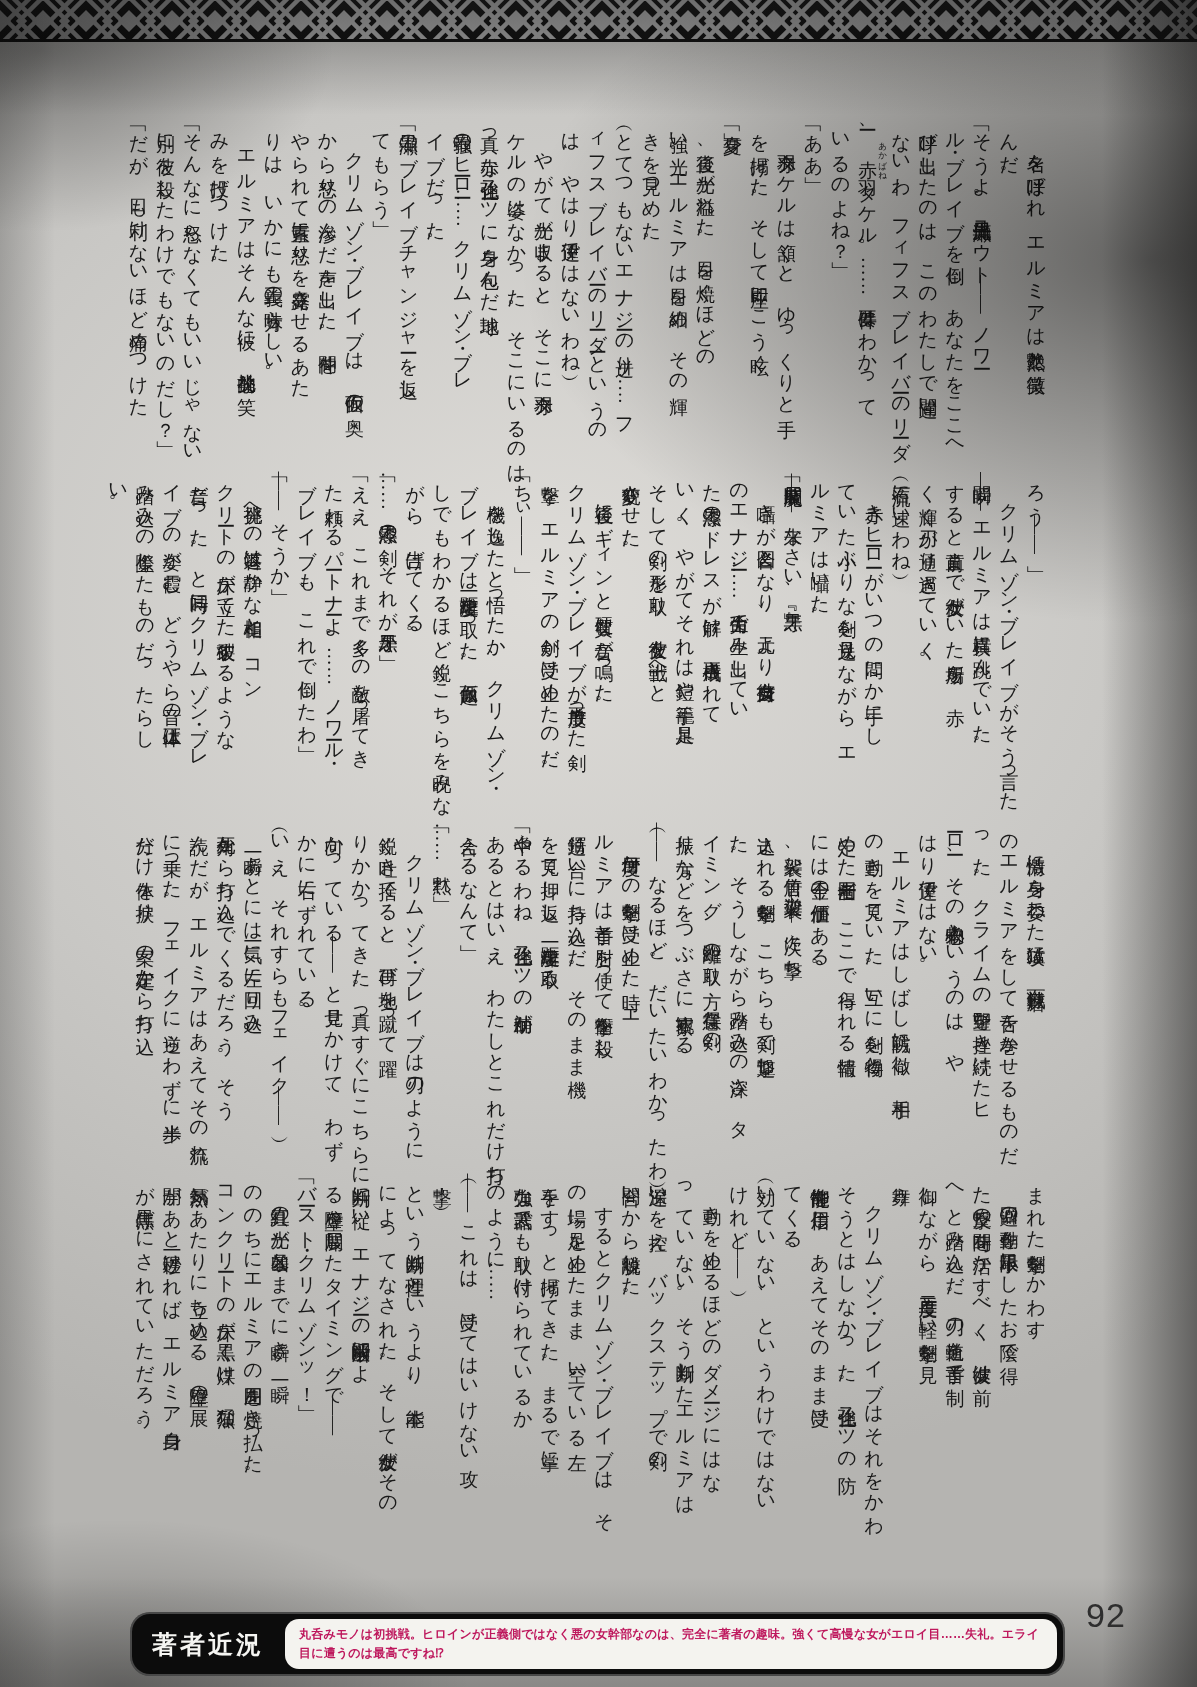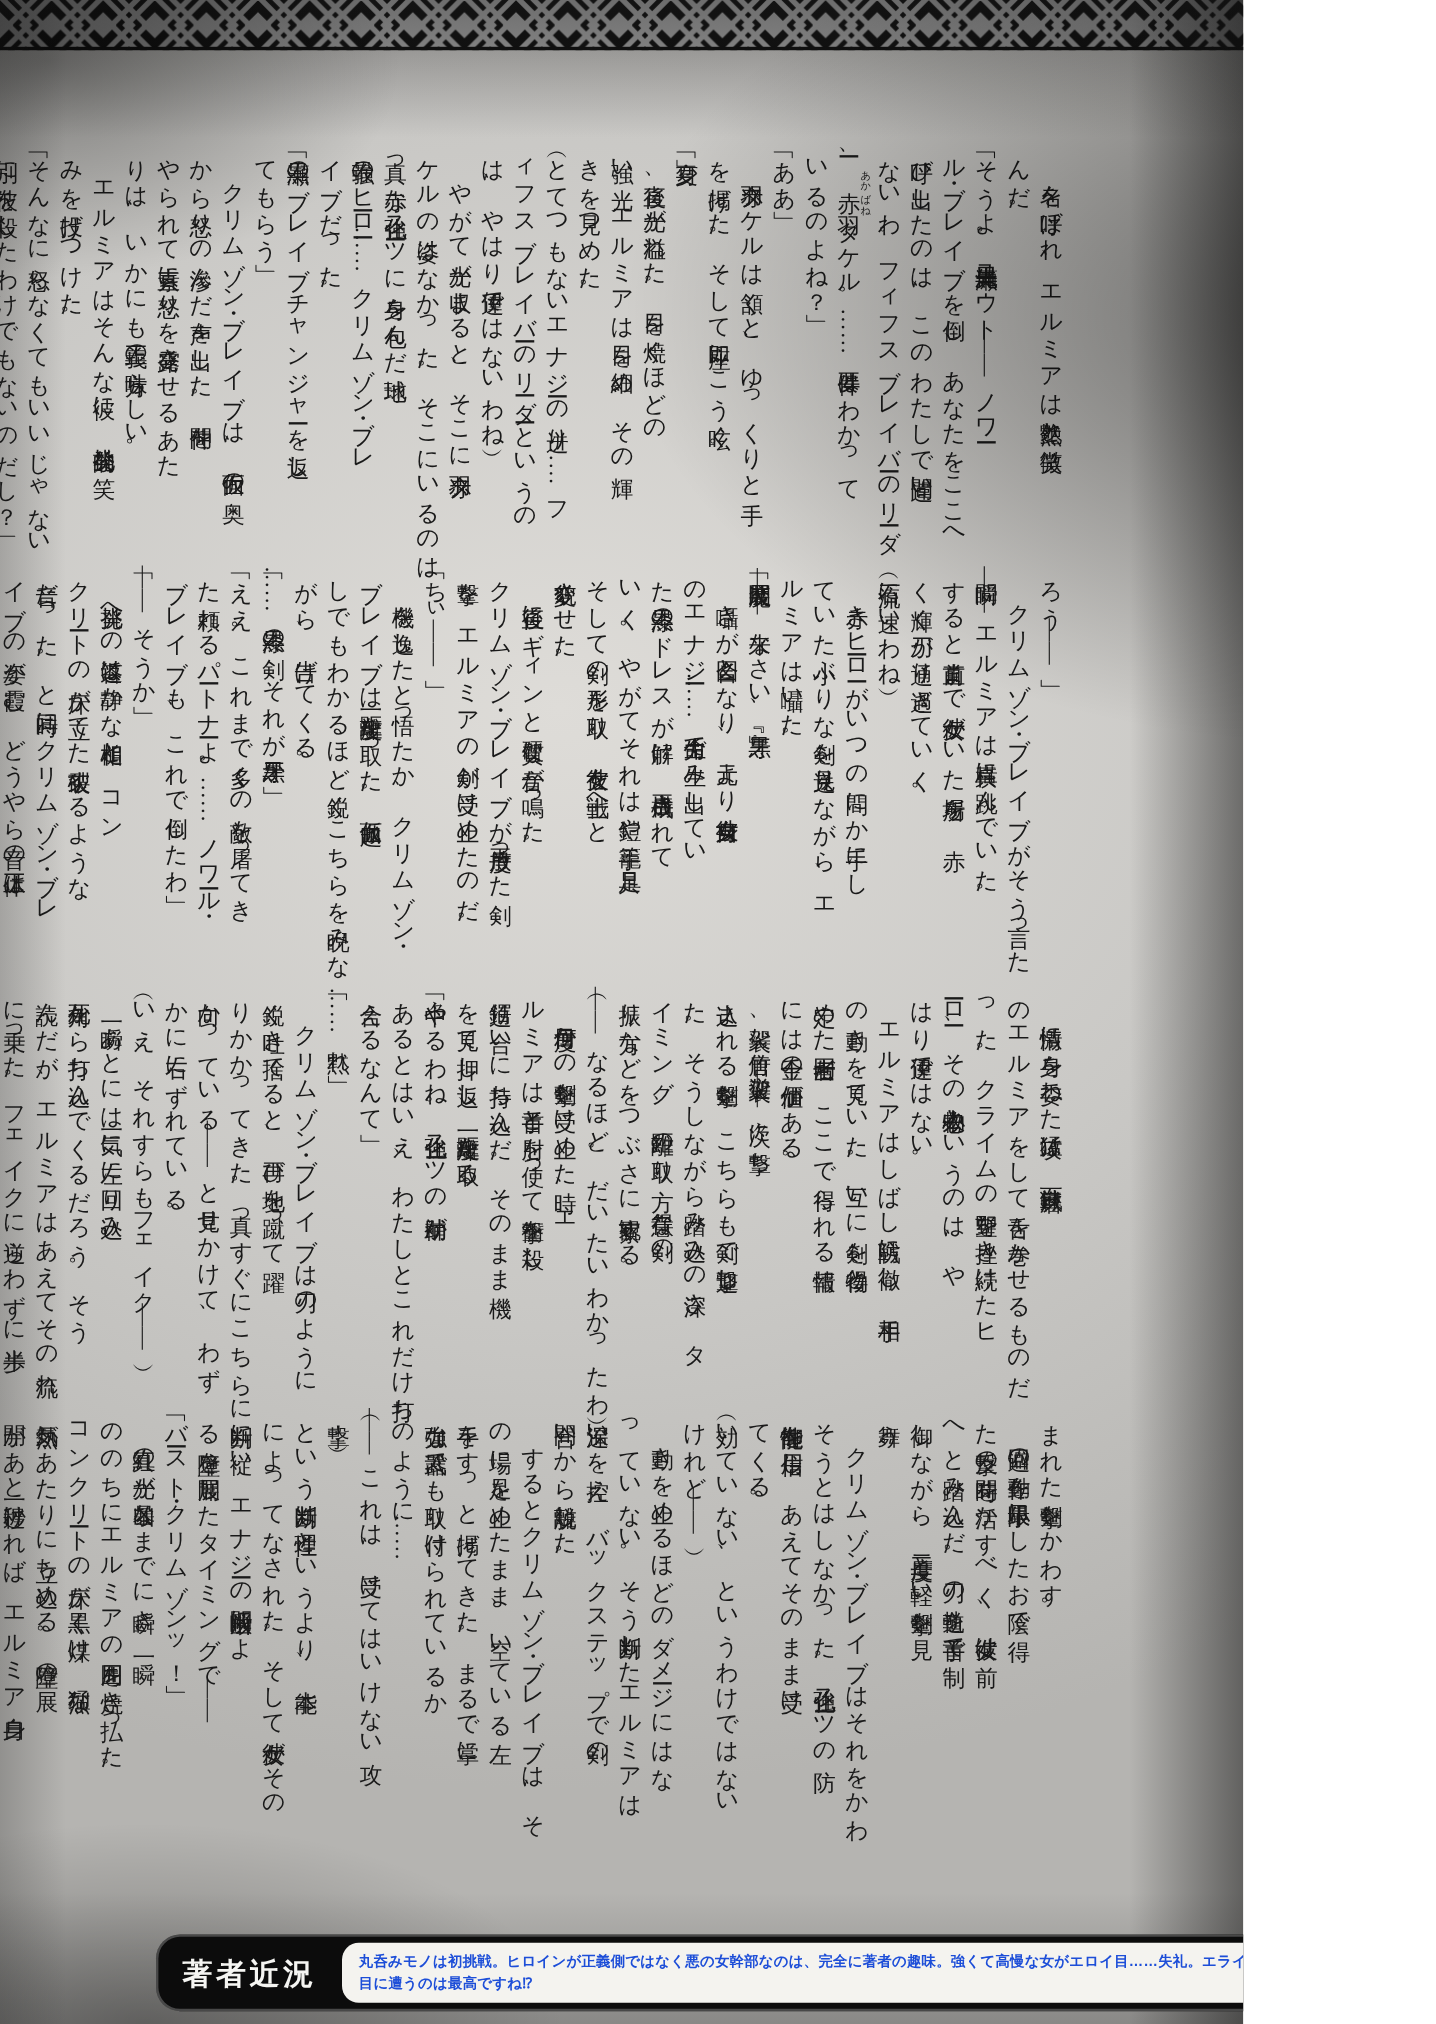--- a/index.html
+++ b/index.html
@@ -1,18 +1,18 @@
 <!DOCTYPE html>
 <html><head>
 <meta charset="utf-8">
 <style>
   html,body{margin:0;padding:0;}
   .page{
     position:relative;
-    width:1036px;height:1687px;
+    width:1197px;height:1687px;
     overflow:hidden;
     background:
       radial-gradient(1100px 900px at 45% 35%, #dedcd8 0%, #ccca c7 50%, #c9c8c5 55%, #b5b4b1 100%);
     background: radial-gradient(1100px 900px at 45% 35%, #dedcd8 0%, #c9c8c5 55%, #b5b4b1 100%);
     font-family:"Liberation Serif", serif;
   }
   .page::before{
     content:"";position:absolute;inset:0;pointer-events:none;z-index:3;
     background:
       radial-gradient(900px 520px at 1150px 260px, rgba(0,0,0,.50), transparent 70%),
@@ -62,21 +62,21 @@
     font-weight:bold;font-size:25px;letter-spacing:3px;
   }
   .footer-box{
     position:absolute;left:155px;top:7px;right:8px;bottom:7px;
     background:#f4f3ef;border-radius:14px;
     display:flex;align-items:center;
     padding:2px 14px;box-sizing:border-box;
   }
   .footer-text{
     font-family:"Liberation Sans",sans-serif;
-    font-weight:bold;font-size:12px;line-height:19px;color:#1d4ed8;
+    font-weight:bold;font-size:12px;line-height:19px;color:#be185d;
     letter-spacing:.2px;
   }
   .page-number{
     position:absolute;left:1086px;top:1596px;z-index:4;
     font-family:"Liberation Sans",sans-serif;
     font-size:34px;color:#2e2e2e;letter-spacing:1px;
   }
 </style>
 </head>
 <body>

